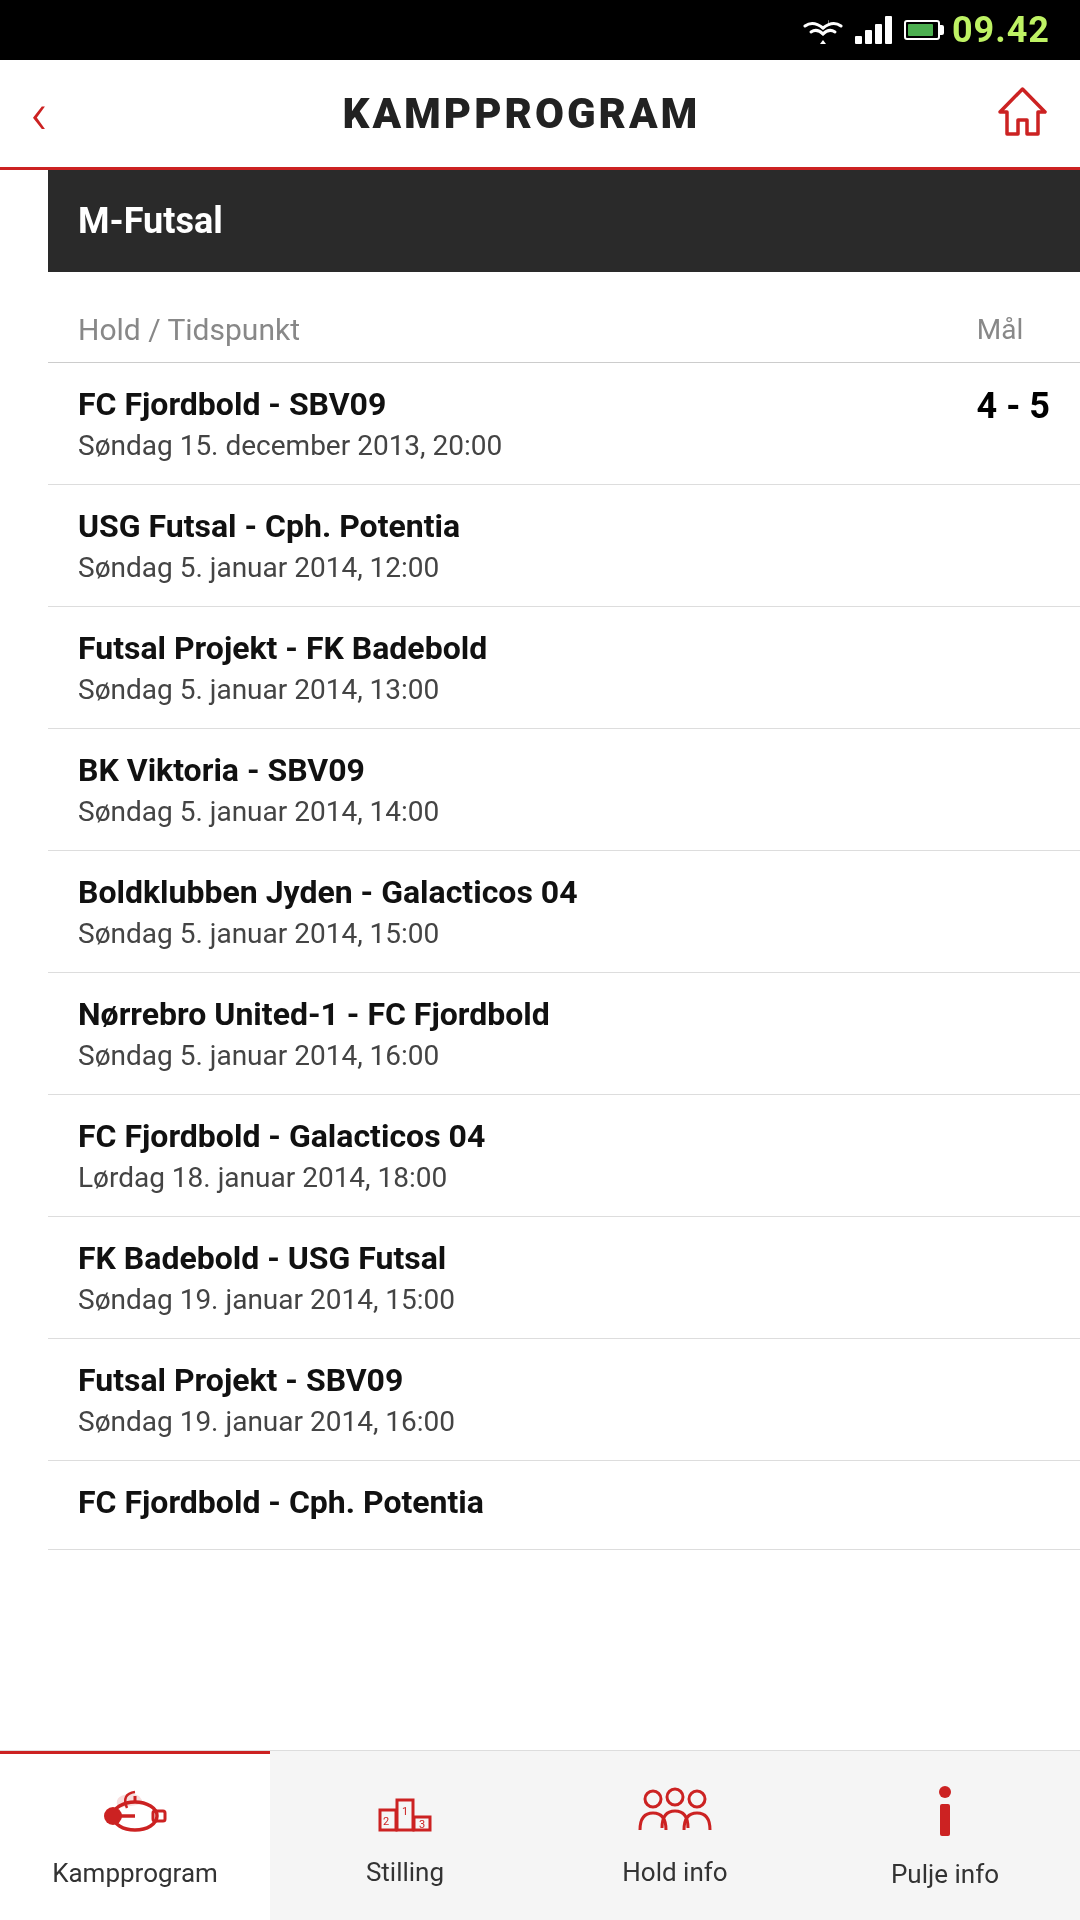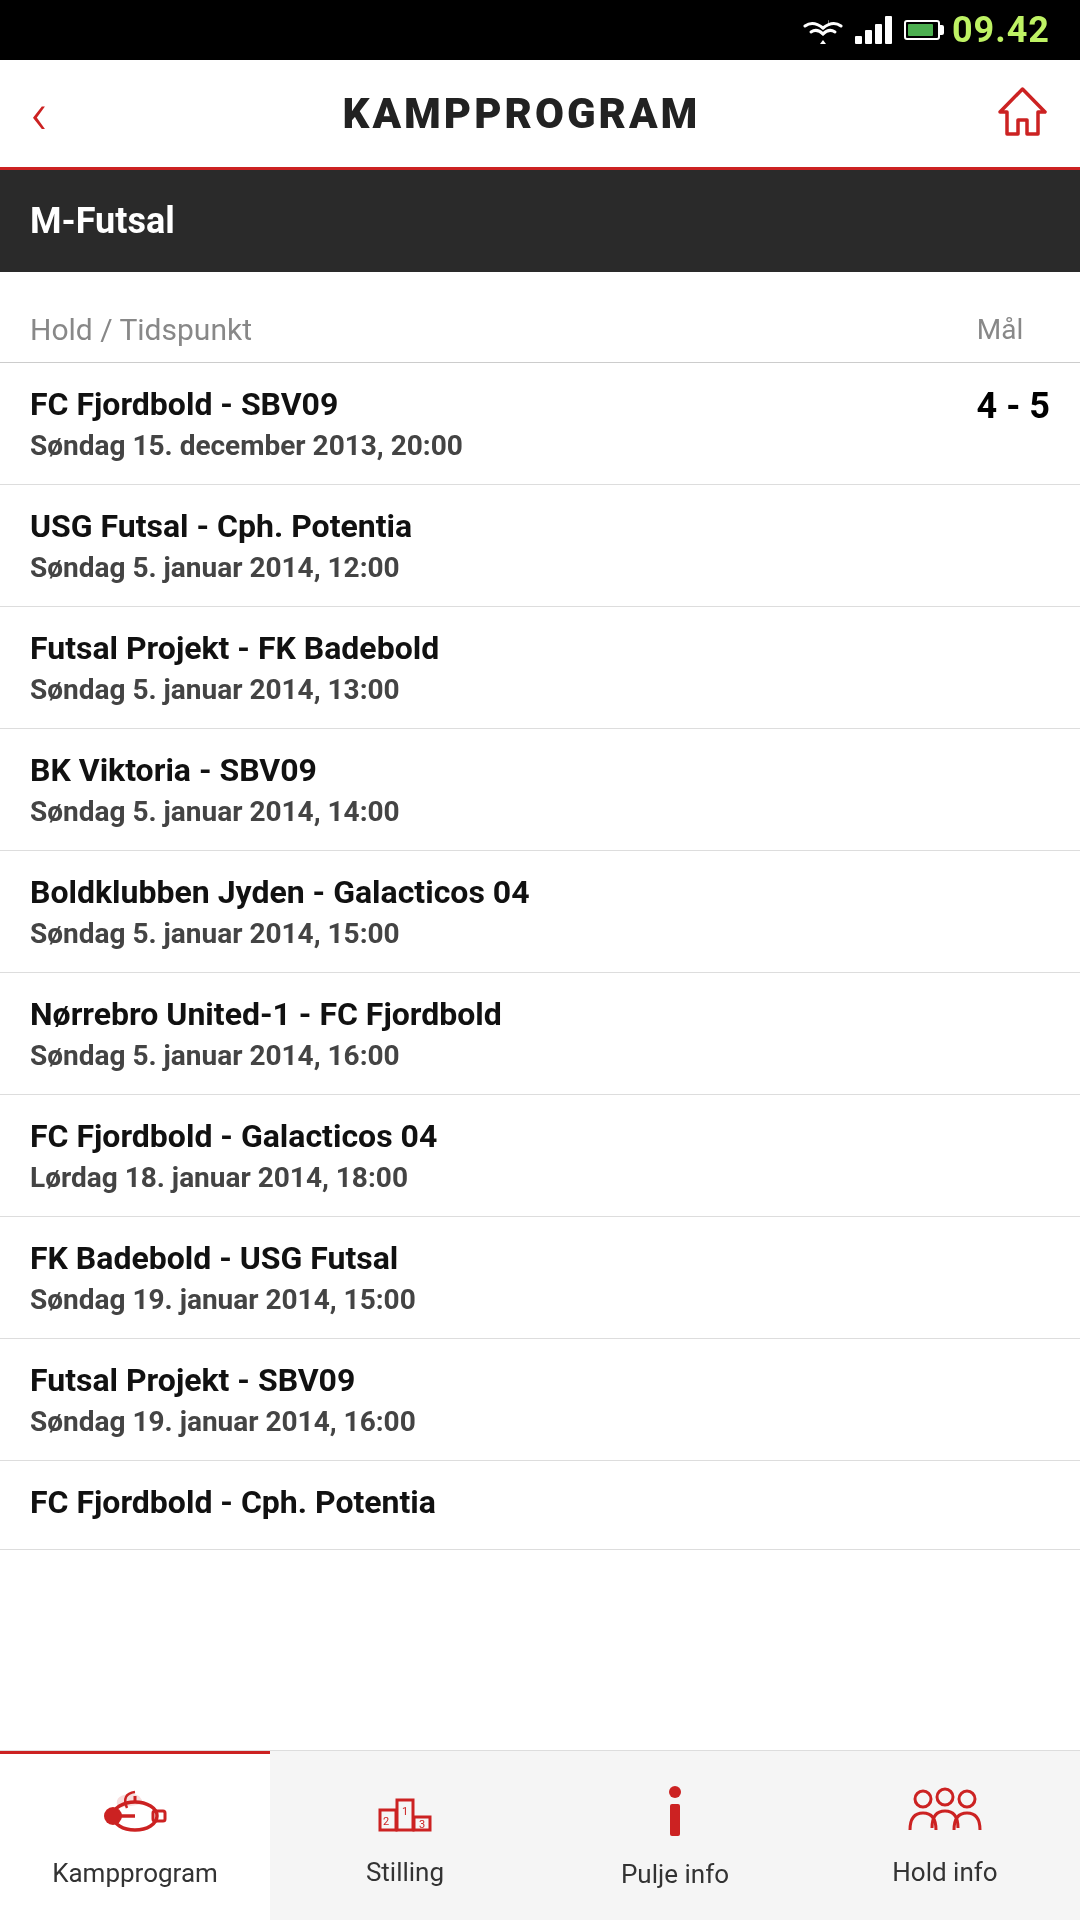--- a/index.html
+++ b/index.html
@@ -162,21 +162,21 @@
     .match-teams {
       font-size: 32px;
       font-weight: bold;
       color: #111111;
       margin-bottom: 6px;
     }
 
     .match-datetime {
       font-size: 28px;
       color: #444444;
-      font-weight: bold;
+      font-weight: normal;
     }
 
     .match-score {
       font-size: 36px;
       font-weight: bold;
       color: #000000;
       min-width: 120px;
       text-align: right;
     }
 
@@ -216,20 +216,21 @@
 
     .nav-label {
       font-size: 26px;
       color: #333333;
       font-weight: normal;
     }
 
     
     .content {
       padding-bottom: 170px;
+      padding-left: 48px;
     }
   </style>
 </head>
 <body>
 
 <div class="status-bar">
   <div class="status-icons">
 
     <svg width="40" height="32" viewBox="0 0 40 32">
       <path d="M20 26 l3 4 l-3 0 l-3 0 Z" fill="white"></path>
@@ -367,33 +368,33 @@
 
     <rect x="5" y="25" width="16" height="20" fill="none" stroke="#cc2222" stroke-width="3"></rect>
     <rect x="22" y="15" width="16" height="30" fill="none" stroke="#cc2222" stroke-width="3"></rect>
     <rect x="39" y="32" width="16" height="13" fill="none" stroke="#cc2222" stroke-width="3"></rect>
 
     <text x="11" y="40" fill="#cc2222" font-size="11" text-anchor="middle">2</text>
     <text x="30" y="30" fill="#cc2222" font-size="11" text-anchor="middle">1</text>
     <text x="47" y="43" fill="#cc2222" font-size="11" text-anchor="middle">3</text>
   </svg></div>
       <span class="nav-label">Stilling</span>
-    </div>
-    <div class="nav-item">
-      <div class="nav-icon"><svg width="50" height="60" viewBox="0 0 50 60">
-    <circle cx="25" cy="10" r="6" fill="#cc2222"></circle>
-    <rect x="20" y="22" width="10" height="32" rx="2" fill="#cc2222"></rect>
-  </svg></div>
-      <span class="nav-label">Pulje info</span>
     </div>
     <div class="nav-item">
       <div class="nav-icon"><svg width="75" height="55" viewBox="0 0 75 55">
 
     <circle cx="15" cy="14" r="8" fill="none" stroke="#cc2222" stroke-width="3"></circle>
     <path d="M2 45 Q2 28 15 28 Q28 28 28 45" fill="none" stroke="#cc2222" stroke-width="3"></path>
     <circle cx="37" cy="12" r="8" fill="none" stroke="#cc2222" stroke-width="3"></circle>
     <path d="M24 43 Q24 26 37 26 Q50 26 50 43" fill="none" stroke="#cc2222" stroke-width="3"></path>
     <circle cx="59" cy="14" r="8" fill="none" stroke="#cc2222" stroke-width="3"></circle>
     <path d="M46 45 Q46 28 59 28 Q72 28 72 45" fill="none" stroke="#cc2222" stroke-width="3"></path>
   </svg></div>
       <span class="nav-label">Hold info</span>
     </div>
+    <div class="nav-item">
+      <div class="nav-icon"><svg width="50" height="60" viewBox="0 0 50 60">
+    <circle cx="25" cy="10" r="6" fill="#cc2222"></circle>
+    <rect x="20" y="22" width="10" height="32" rx="2" fill="#cc2222"></rect>
+  </svg></div>
+      <span class="nav-label">Pulje info</span>
+    </div>
   </div>
 
 </body></html>

